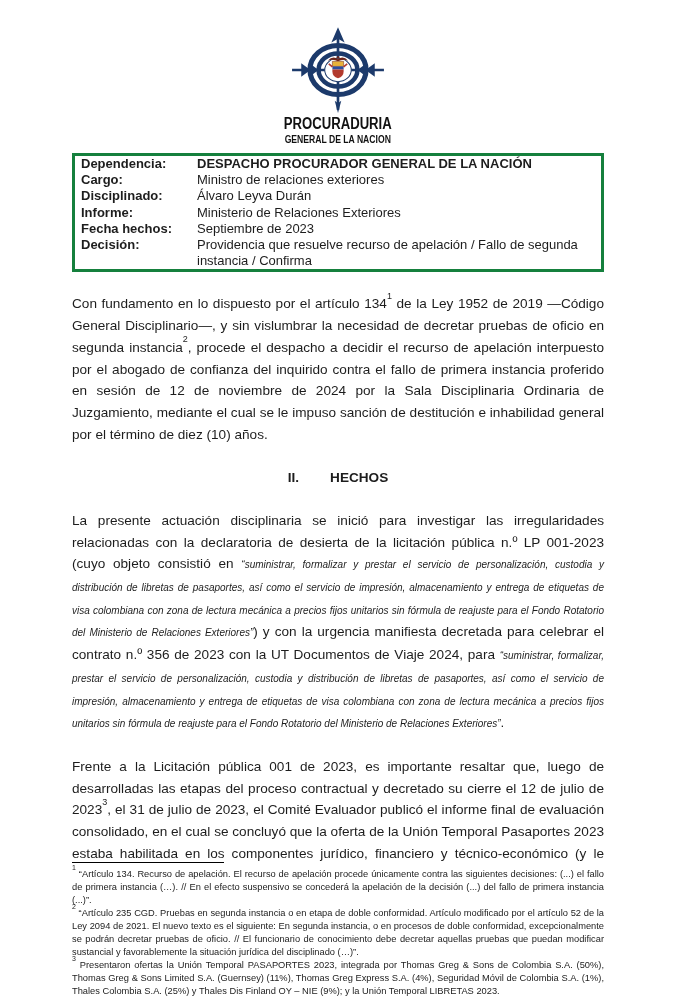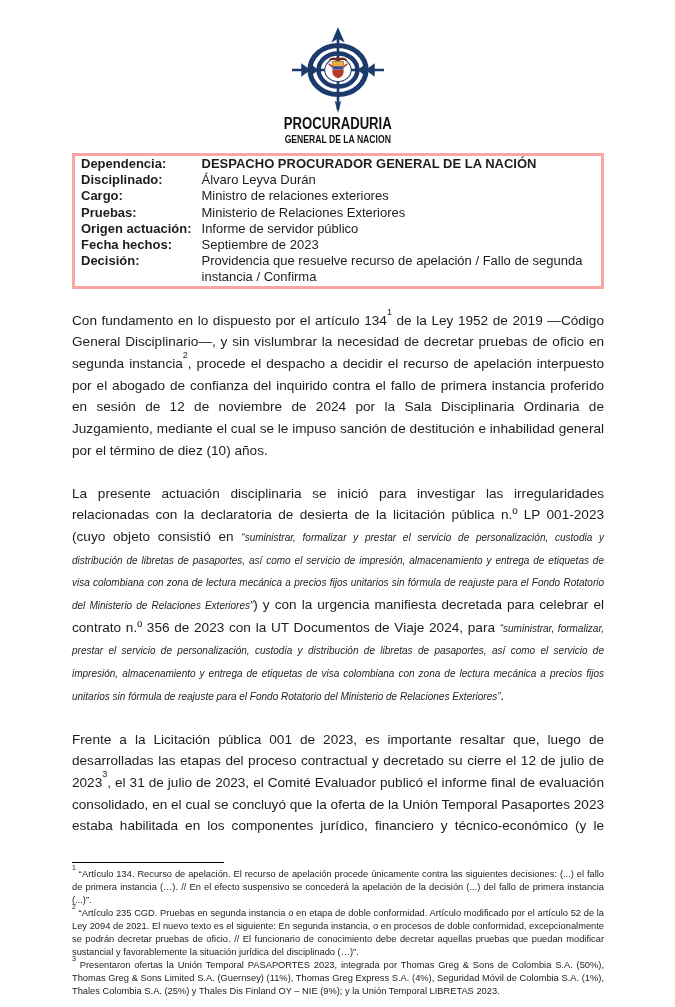--- a/index.html
+++ b/index.html
@@ -22,21 +22,21 @@
     display:inline-block; font-weight:bold; font-size:10.5px; line-height:11px;
     color:#111; transform:scaleX(0.82); transform-origin:center;
   }
   .logo-text-wrap { line-height:13px; margin-top:2px; }
 
   
   .content { margin:0 71px 0 72px; }
 
   
   .case-table {
-    width:100%; border:3px solid #fca5a5; border-collapse:collapse;
+    width:100%; border:3px solid #15803d; border-collapse:collapse;
     margin-top:8px; font-size:13px; line-height:16.2px;
   }
   .case-table td { padding:0 4px 0 6px; vertical-align:top; }
   .case-table td.lbl { width:106px; font-weight:bold; white-space:nowrap; }
   .case-table tr.first td.val { font-weight:bold;margin-left:36px; }
 
   
   .city { margin:35px 0 0 0; font-size:13.6px; line-height:21.6px; }
   .heading {
     margin:22px 0 0 0; text-align:center; font-weight:bold;
@@ -101,50 +101,47 @@
 
   <div class="content">
 
     <table class="case-table">
       <tbody>
         <tr class="first">
           <td class="lbl">Dependencia:</td>
           <td class="val">DESPACHO PROCURADOR GENERAL DE LA NACIÓN</td>
         </tr>
         <tr>
+          <td class="lbl">Cargo:</td>
+          <td class="val">Ministro de relaciones exteriores</td>
+        </tr>
+        <tr>
           <td class="lbl">Disciplinado:</td>
           <td class="val">Álvaro Leyva Durán</td>
         </tr>
         <tr>
-          <td class="lbl">Cargo:</td>
-          <td class="val">Ministro de relaciones exteriores</td>
-        </tr>
-        <tr>
-          <td class="lbl">Pruebas:</td>
+          <td class="lbl">Informe:</td>
           <td class="val">Ministerio de Relaciones Exteriores</td>
-        </tr>
-        <tr>
-          <td class="lbl">Origen actuación:</td>
-          <td class="val">Informe de servidor público</td>
         </tr>
         <tr>
           <td class="lbl">Fecha hechos:</td>
           <td class="val">Septiembre de 2023</td>
         </tr>
         <tr>
           <td class="lbl">Decisión:</td>
           <td class="val">Providencia que resuelve recurso de apelación / Fallo de segunda instancia / Confirma</td>
         </tr>
       </tbody>
     </table>
 
 
 
     <p class="para"><span>Con fundamento en lo dispuesto por el artículo 134</span><sup class="ref">1</sup><span> de la Ley 1952 de 2019 —Código General Disciplinario—, y sin vislumbrar la necesidad de decretar pruebas de oficio en segunda instancia</span><sup class="ref">2</sup><span>, procede el despacho a decidir el recurso de apelación interpuesto por el abogado de confianza del inquirido contra el fallo de primera instancia proferido en sesión de 12 de noviembre de 2024 por la Sala Disciplinaria Ordinaria de Juzgamiento, mediante el cual se le impuso sanción de destitución e inhabilidad general por el término de diez (10) años.</span></p>
 
+    <p class="heading"><span>II.</span><span class="gap"></span><span>HECHOS</span></p>
 
     <p class="para"><span>La presente actuación disciplinaria se inició para investigar las irregularidades relacionadas con la declaratoria de desierta de la licitación pública n.º LP 001-2023 (cuyo objeto consistió en </span><span class="it">“suministrar, formalizar y prestar el servicio de personalización, custodia y distribución de libretas de pasaportes, así como el servicio de impresión, almacenamiento y entrega de etiquetas de visa colombiana con zona de lectura mecánica a precios fijos unitarios sin fórmula de reajuste para el Fondo Rotatorio del Ministerio de Relaciones Exteriores”</span><span>) y con la urgencia manifiesta decretada para celebrar el contrato n.º 356 de 2023 con la UT Documentos de Viaje 2024, para </span><span class="it">“suministrar, formalizar, prestar el servicio de personalización, custodia y distribución de libretas de pasaportes, así como el servicio de impresión, almacenamiento y entrega de etiquetas de visa colombiana con zona de lectura mecánica a precios fijos unitarios sin fórmula de reajuste para el Fondo Rotatorio del Ministerio de Relaciones Exteriores”</span><span>.</span></p>
 
     <p class="para force-just"><span>Frente a la Licitación pública 001 de 2023, es importante resaltar que, luego de desarrolladas las etapas del proceso contractual y decretado su cierre el 12 de julio de 2023</span><sup class="ref">3</sup><span>, el 31 de julio de 2023, el Comité Evaluador publicó el informe final de evaluación consolidado, en el cual se concluyó que la oferta de la Unión Temporal Pasaportes 2023 estaba habilitada en los componentes jurídico, financiero y técnico-económico (y le</span></p>
 
   </div>
 
   <div class="footnote-area">
     <div class="fn-sep"></div>
     <div class="fn"><sup>1</sup><span> “Artículo 134. Recurso de apelación. El recurso de apelación procede únicamente contra las siguientes decisiones: (...) el fallo de primera instancia (…). // En el efecto suspensivo se concederá la apelación de la decisión (...) del fallo de primera instancia (...)”.</span></div>

